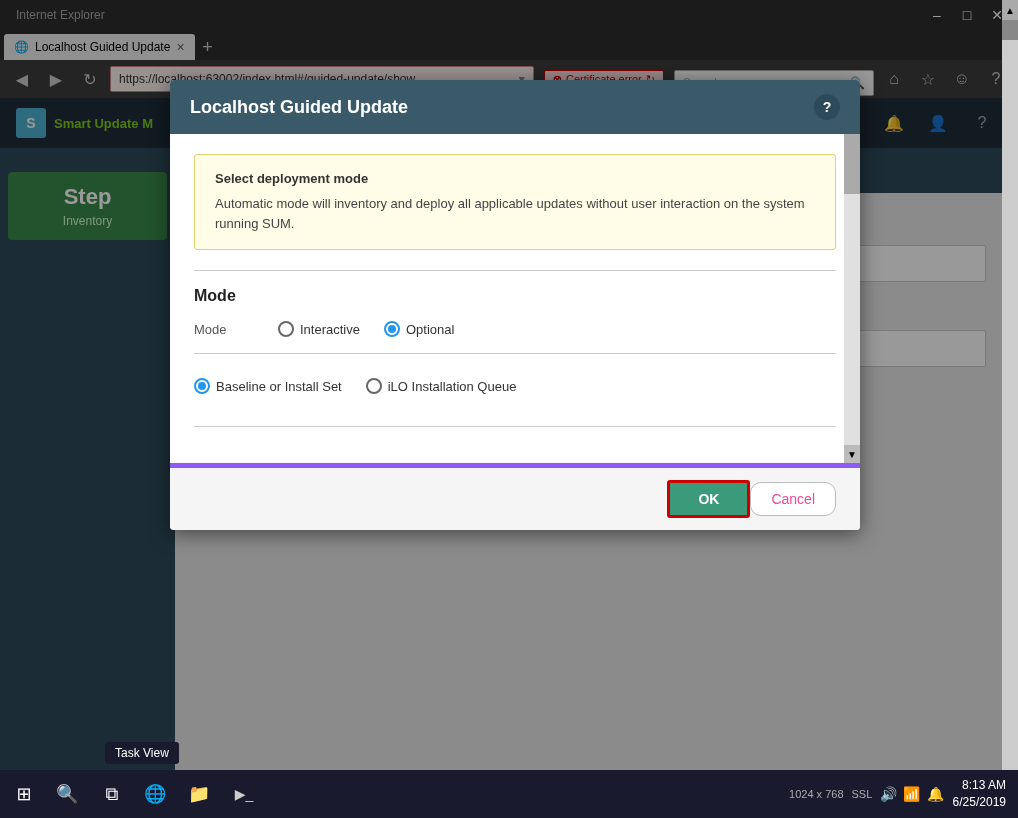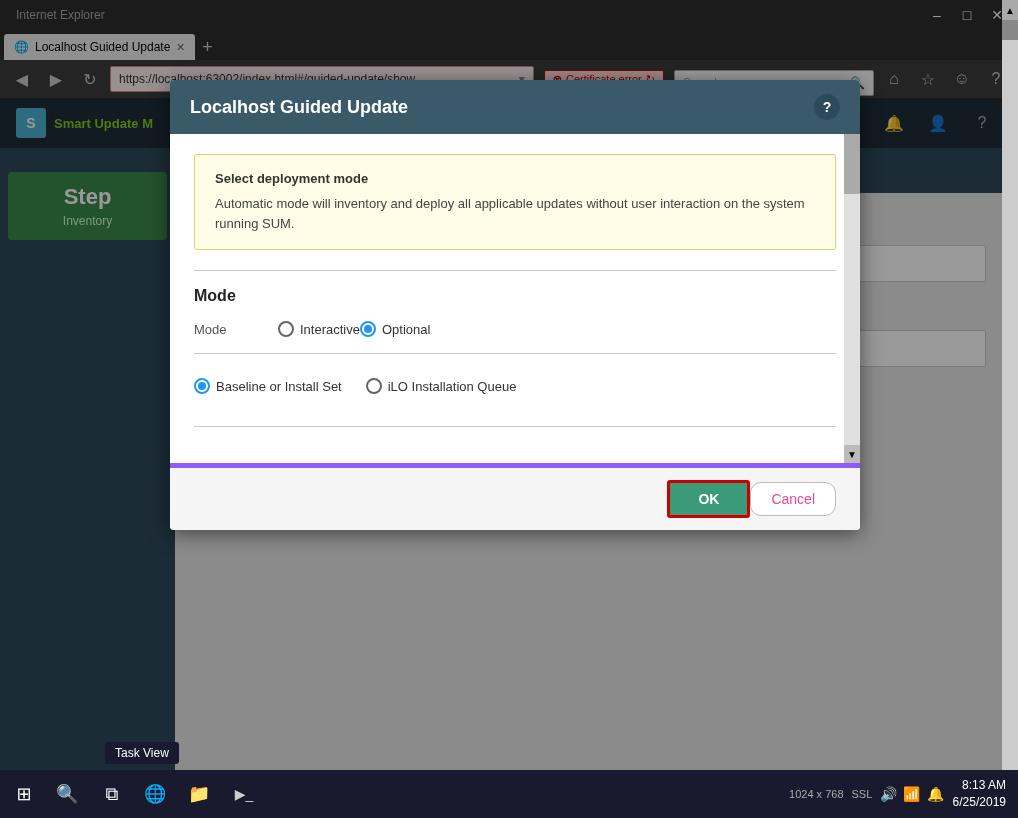--- a/index.html
+++ b/index.html
@@ -57,21 +57,21 @@
     .modal-title { font-size: 18px; font-weight: bold; }
     .modal-help { width: 26px; height: 26px; background: #2d4a5a; color: white; display: flex; align-items: center; justify-content: center; border-radius: 50%; font-size: 14px; font-weight: bold; cursor: pointer; }
     .modal-body { flex: 1; padding: 20px 24px; overflow: auto; position: relative; }
     .info-box { background: #fffde7; border: 1px solid #e0d070; border-radius: 3px; padding: 16px 20px; margin-bottom: 20px; }
     .info-box-title { font-size: 13px; font-weight: bold; color: #333; margin-bottom: 8px; }
     .info-box-text { font-size: 13px; color: #444; line-height: 1.5; }
     .divider { border: none; border-top: 1px solid #ccc; margin: 16px 0; }
     .section-title { font-size: 16px; font-weight: bold; color: #222; margin-bottom: 16px; }
     .mode-row { display: flex; align-items: center; gap: 24px; margin-bottom: 16px; }
     .mode-label { color: #555; font-size: 13px; min-width: 60px; }
-    .radio-group { display: flex; align-items: center; }
+    .radio-group { display: flex; align-items: center; gap: 24px; }
     .radio-item { display: flex; align-items: center; gap: 6px; font-size: 13px; color: #333; cursor: pointer; }
     .radio-circle { width: 16px; height: 16px; border-radius: 50%; border: 2px solid #666; display: flex; align-items: center; justify-content: center; }
     .radio-circle.checked { border-color: #2196F3; }
     .radio-dot { width: 8px; height: 8px; border-radius: 50%; background: #2196F3; }
     .radio-empty { width: 8px; height: 8px; }
     .install-type-row { display: flex; align-items: center; gap: 24px; padding: 8px 0 16px 0; }
     .baseline-section { margin-top: 8px; }
     .baseline-title { font-size: 16px; font-weight: bold; color: #222; margin-bottom: 8px; }
     .baseline-desc { font-size: 13px; color: #555; line-height: 1.5; }
 

